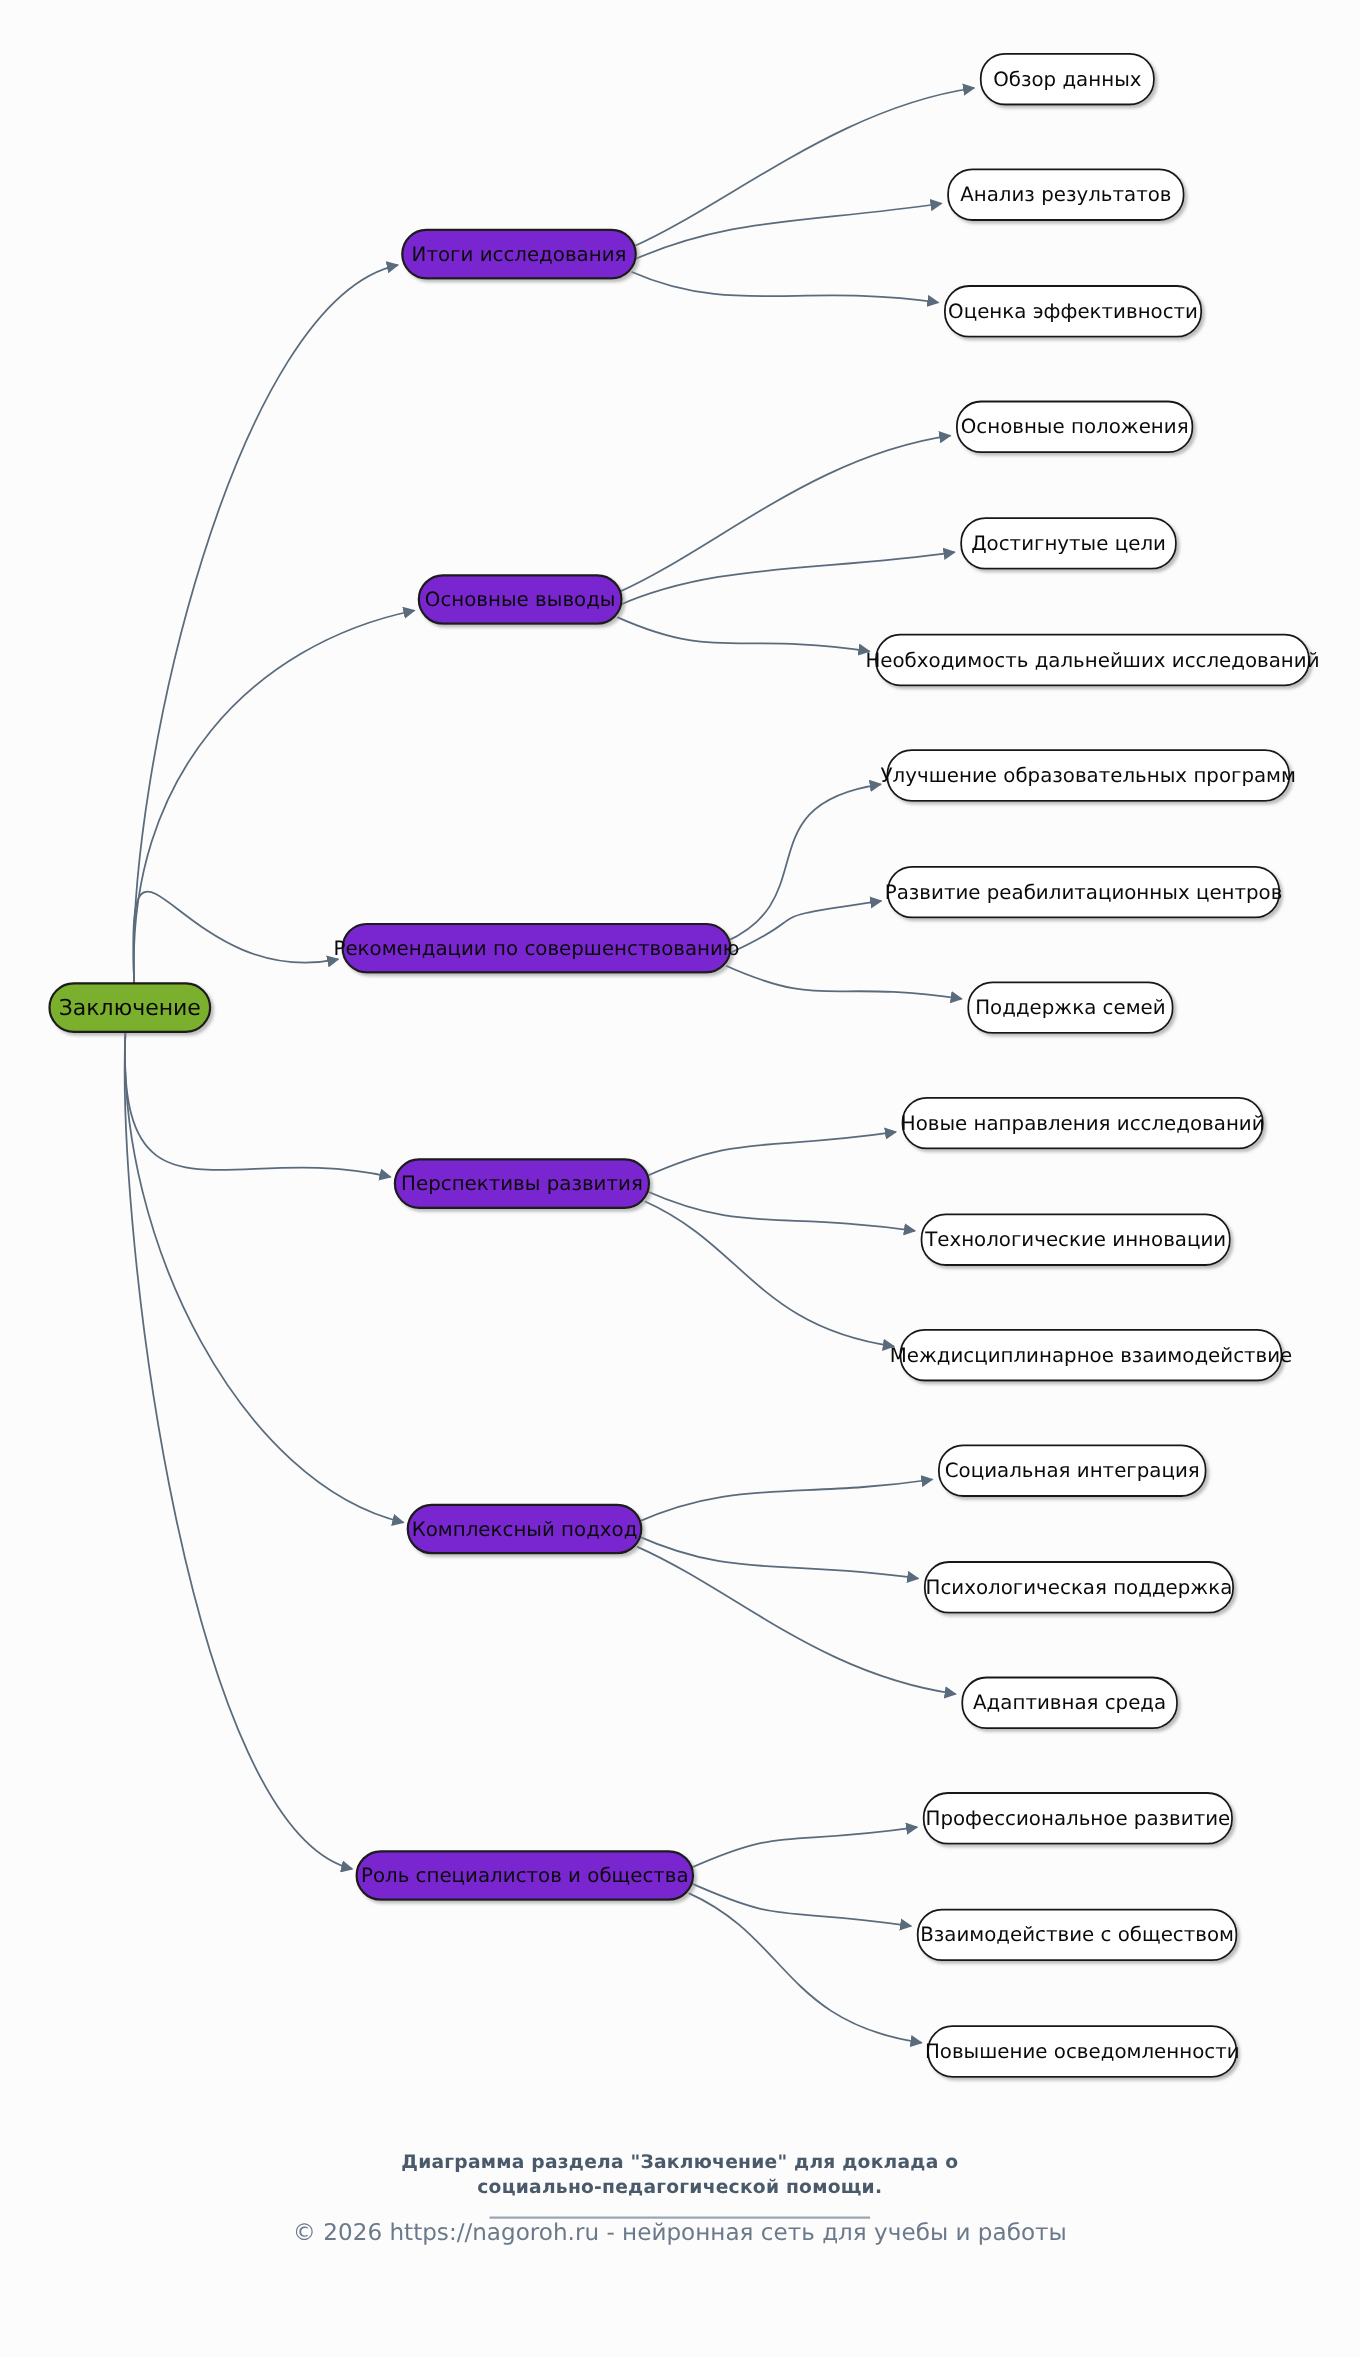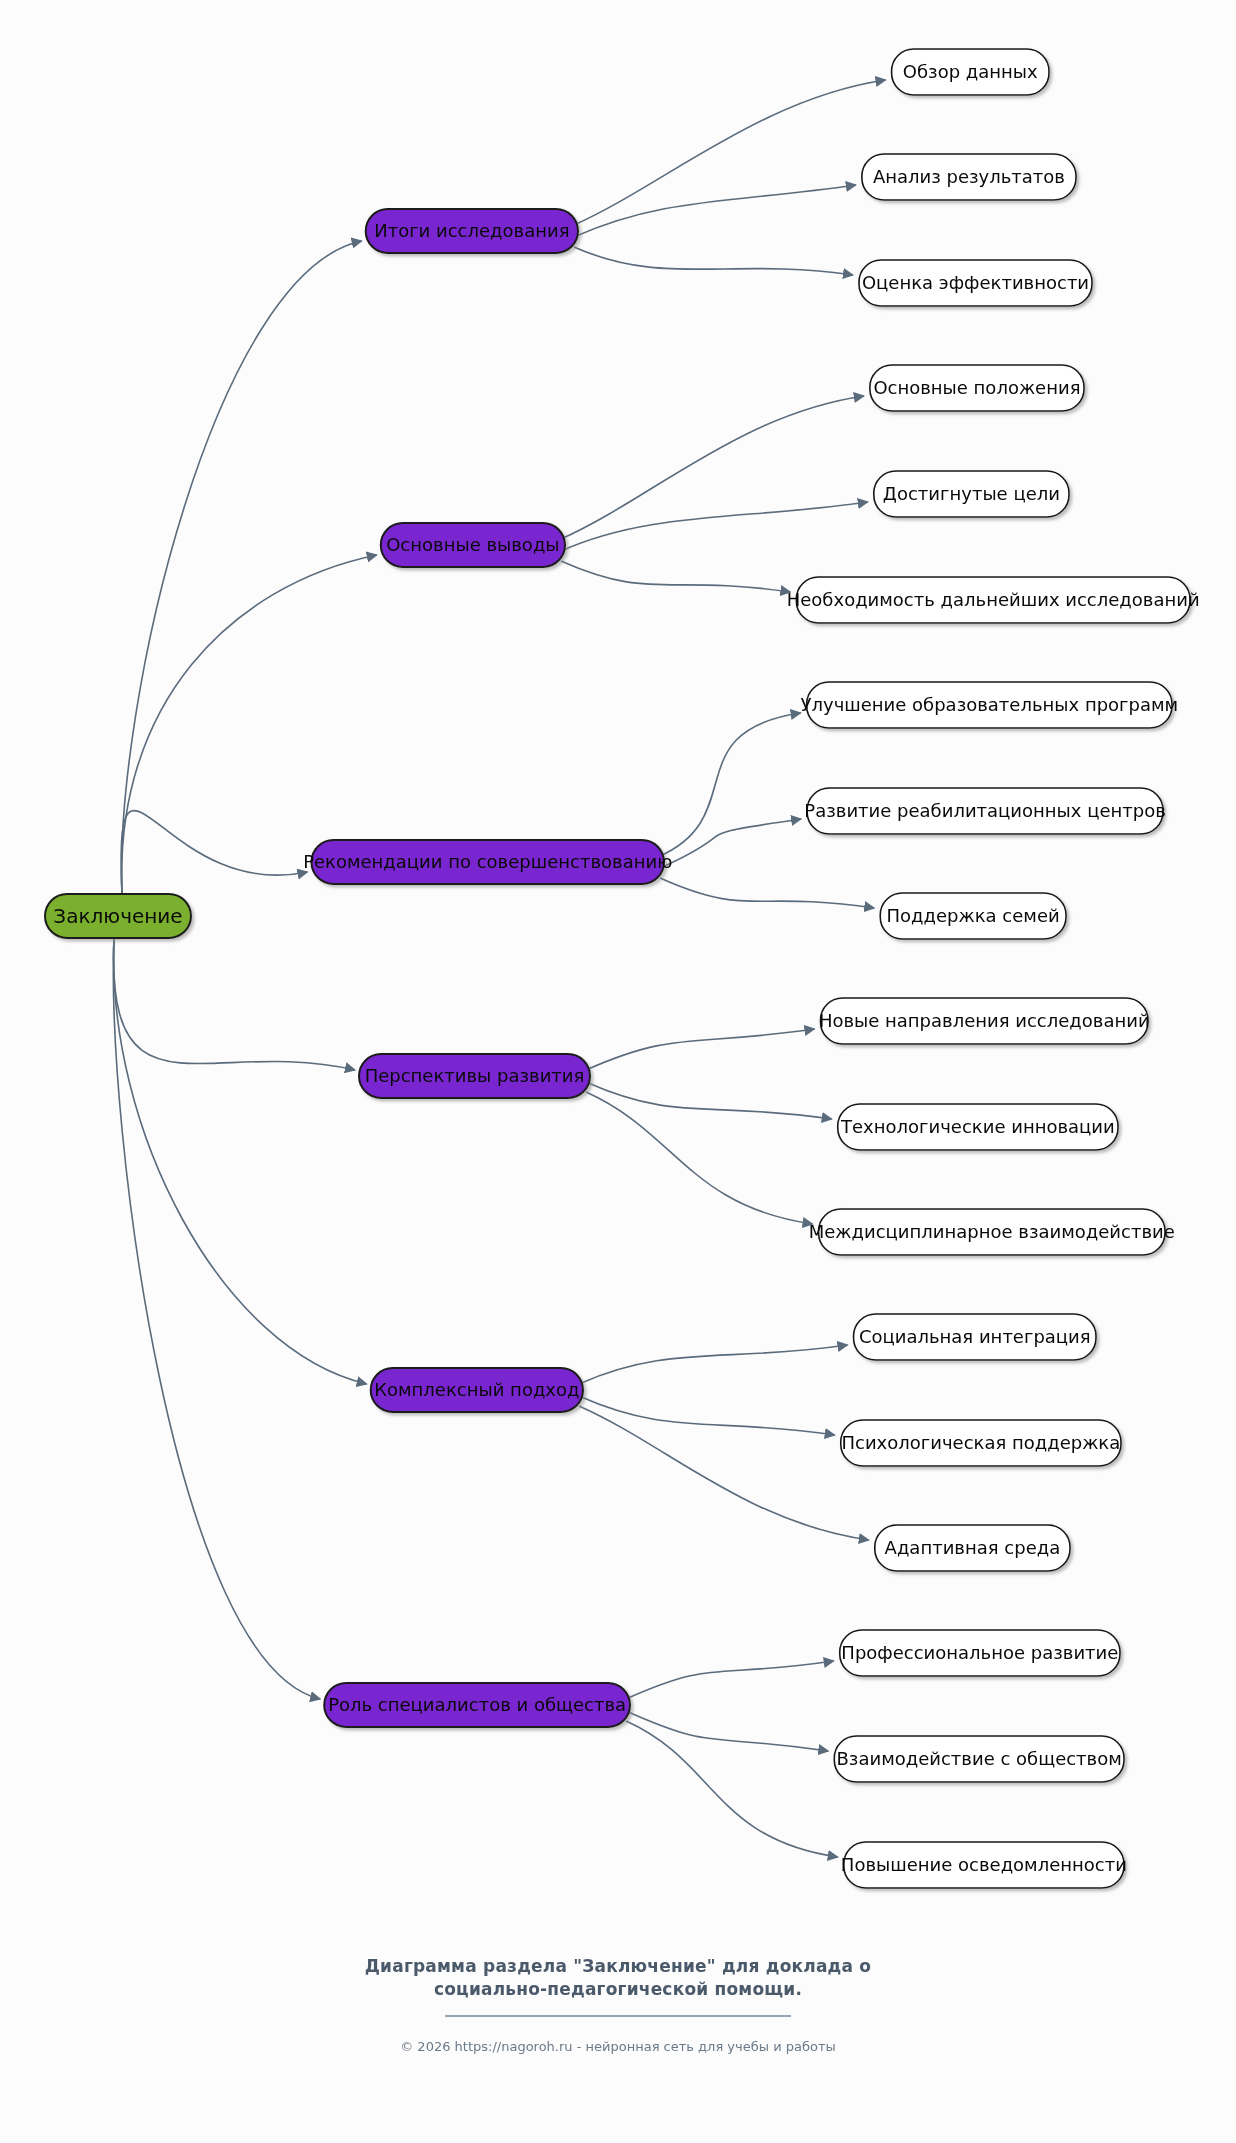--- a/index.html
+++ b/index.html
@@ -36,23 +36,22 @@
     font-family:"DejaVu Sans","Liberation Sans",sans-serif;
     font-weight:bold;font-size:17px;color:#4a5a6a;
     line-height:1.35;letter-spacing:.2px;
     white-space:pre-line;
   }
   .caption-rule{
     width:346px;height:0;margin:14px auto 0 auto;
     border-top:2px solid #98a6b4;
   }
   .caption-credit{
-    margin-top:22px;
-    font-family:"DejaVu Sans","Liberation Sans",sans-serif;
-    font-size:13px;color:#6b7a8a;
+    font-family:"DejaVu Sans","Liberation Sans",sans-serif;
+    font-size:21px;color:#6b7a8a;
   }
 </style>
 </head>
 <body>
 
 <div id="stage">
   <svg id="map" viewBox="0 0 1236 2143" xmlns="http://www.w3.org/2000/svg">
     <defs>
       <marker id="arrow" viewBox="0 0 10 10" refX="9" refY="5" markerWidth="7" markerHeight="7" orient="auto-start-reverse">
         <path d="M 0 0 L 10 5 L 0 10 z" fill="#5a6b7c"></path>

